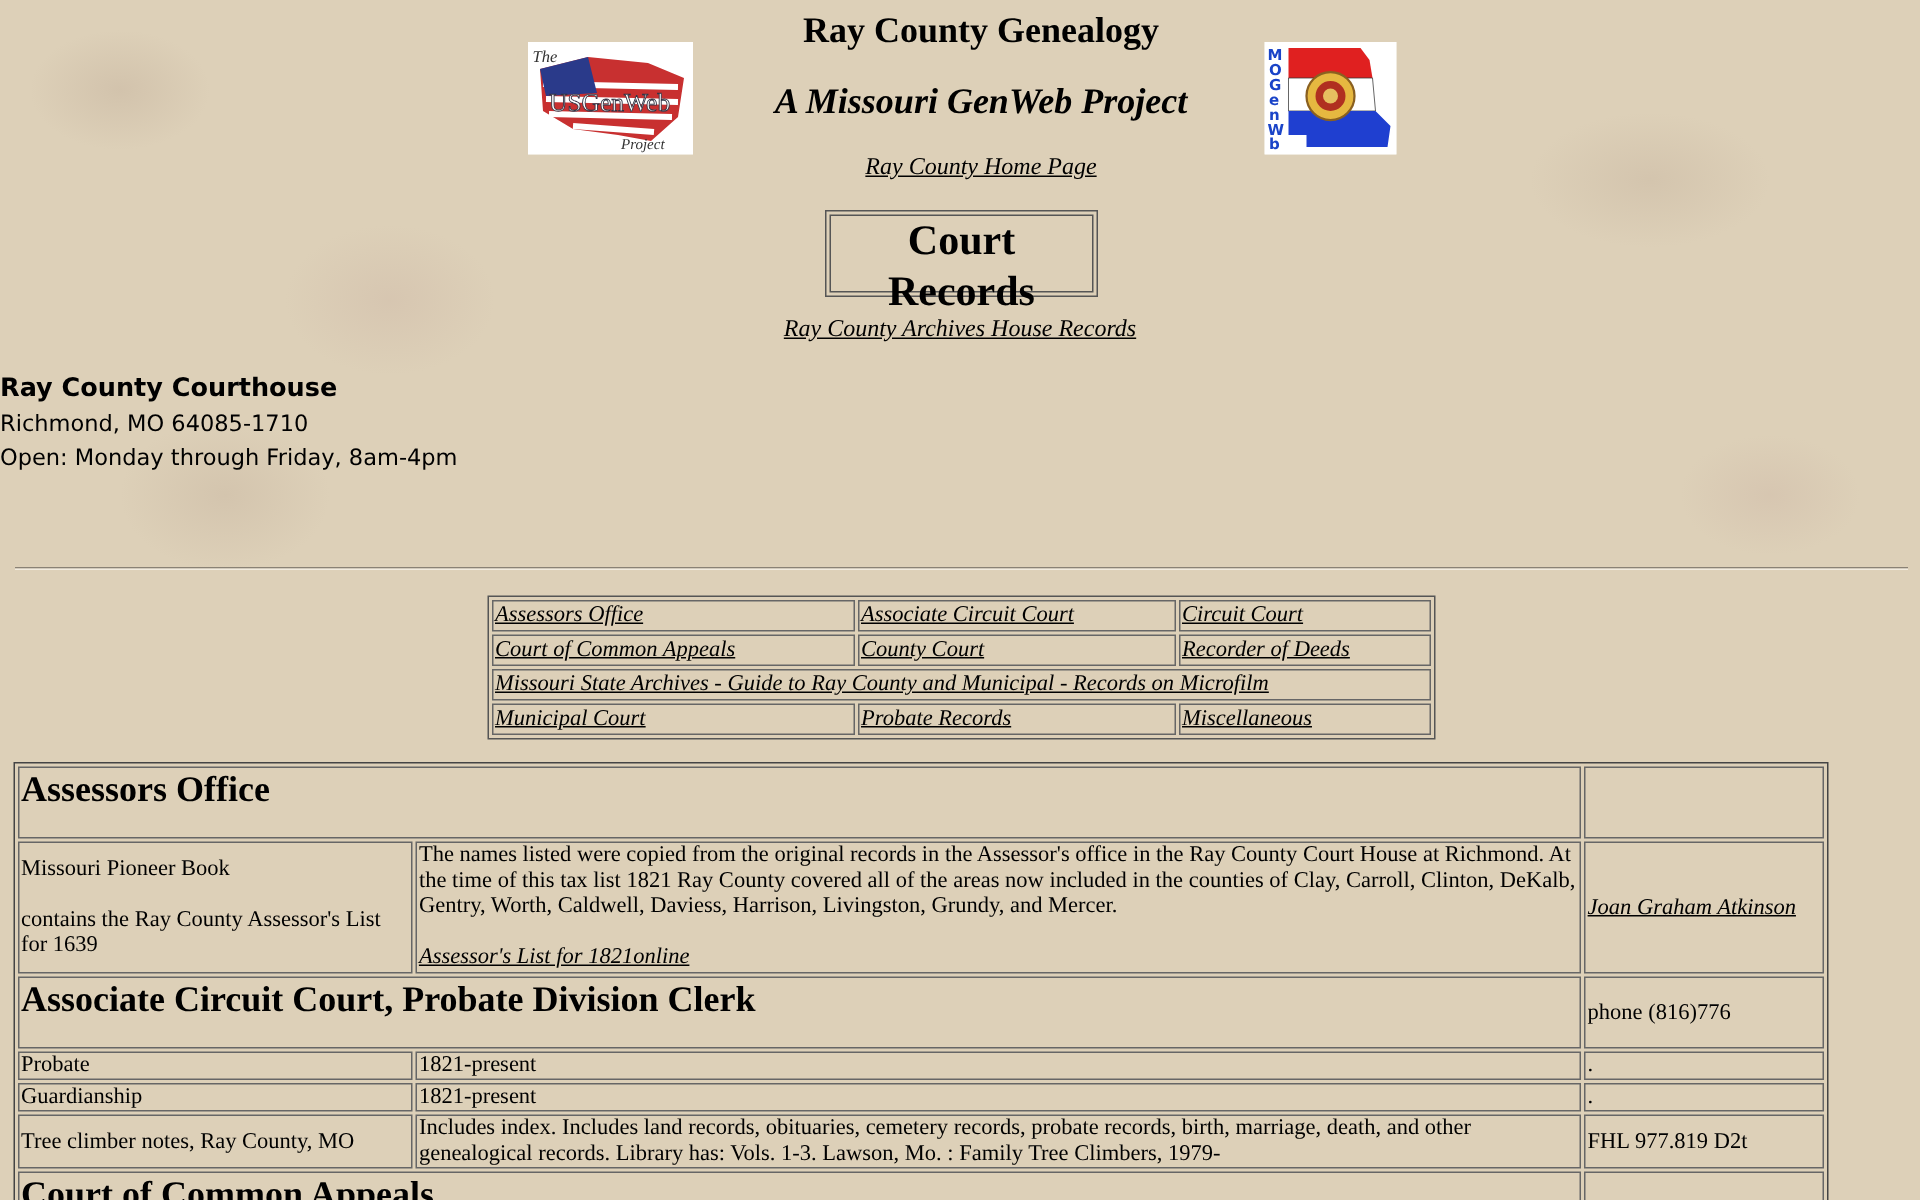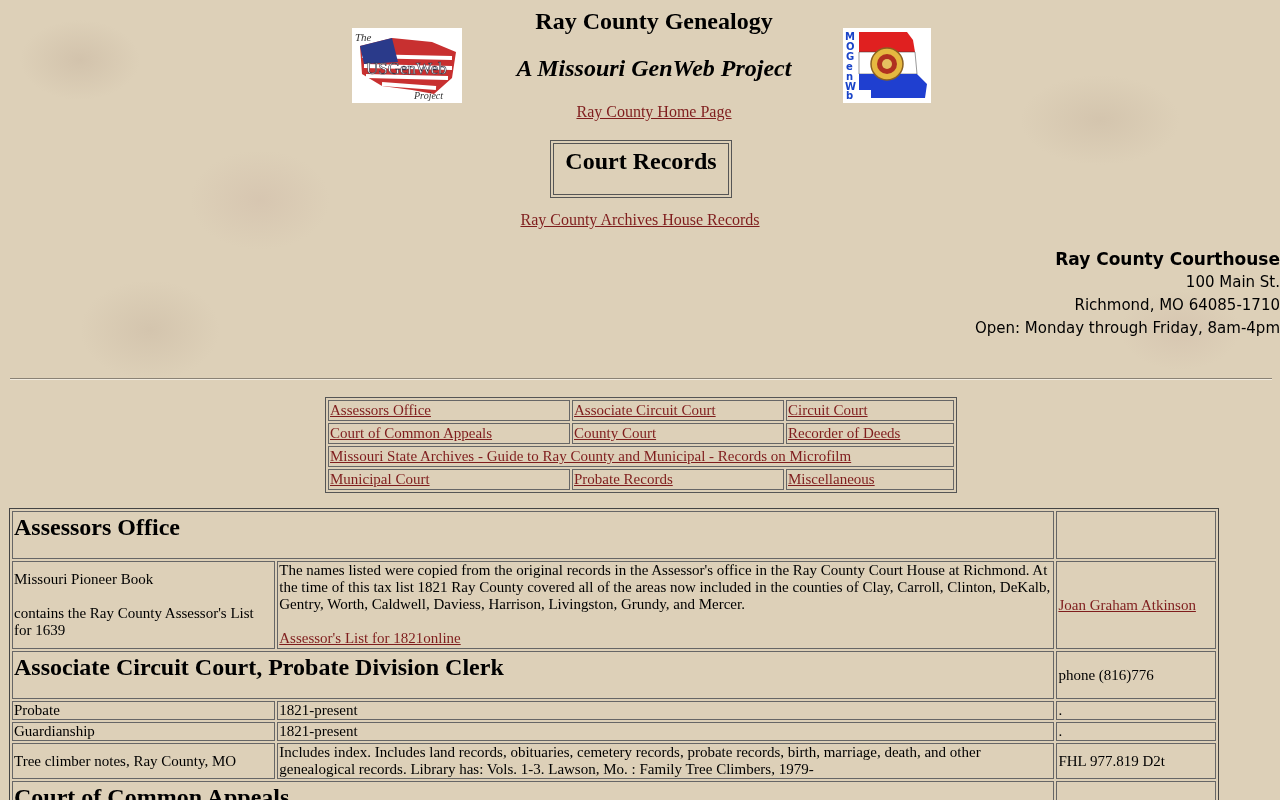--- a/index.html
+++ b/index.html
@@ -9,31 +9,31 @@
     background-image:
       radial-gradient(ellipse 60px 40px at 80px 60px, rgba(190,170,150,0.35), transparent),
       radial-gradient(ellipse 70px 50px at 260px 200px, rgba(200,175,160,0.3), transparent),
       radial-gradient(ellipse 80px 45px at 1100px 120px, rgba(190,170,150,0.3), transparent),
       radial-gradient(ellipse 60px 40px at 1180px 330px, rgba(200,175,160,0.3), transparent),
       radial-gradient(ellipse 70px 50px at 150px 330px, rgba(190,170,150,0.3), transparent);
     font-family:"Liberation Serif", serif;
     color:#000;
     position:relative;
   }
-  a { color:#7f1d1d; text-decoration:underline; cursor:pointer; }
+  a { color:#000000; text-decoration:underline; cursor:pointer;font-style:italic; }
   .header { position:absolute; left:0; top:0; width:1280px; height:130px; }
   .logo-usgen { position:absolute; left:352px; top:28px; width:110px; height:75px; background:#fff; overflow:hidden; }
   .logo-mogen { position:absolute; left:843px; top:28px; width:88px; height:75px; background:#fff; overflow:hidden; }
   .site-title { position:absolute; left:0; width:1308px; top:8px; text-align:center; font-size:24px; font-weight:bold; }
   .site-subtitle { position:absolute; left:0; width:1308px; top:55px; text-align:center; font-size:24px; font-weight:bold; font-style:italic; }
   .home-link { position:absolute; left:0; width:1308px; top:103px; text-align:center; font-size:16px; }
   .title-box { position:absolute; left:550px; top:140px; width:176px; height:52px; border:1px solid #555; padding:2px; }
-  .title-box-inner { border:1px solid #555; height:50px; text-align:center; font-size:24px; font-weight:bold; line-height:34px; }
+  .title-box-inner { border:1px solid #555; height:50px; text-align:center; font-size:28px; font-weight:bold; line-height:34px; }
   .archives-link { position:absolute; left:0; width:1280px; top:211px; text-align:center; font-size:16px; }
-  .courthouse { position:absolute; left:0; width:1280px; top:248px; text-align:right; font-family:"DejaVu Sans", sans-serif; font-size:15px; line-height:23px; }
+  .courthouse { position:absolute; left:0; width:1280px; top:248px; text-align:left; font-family:"DejaVu Sans", sans-serif; font-size:15px; line-height:23px; }
   .courthouse .ch-name { font-weight:bold; font-size:17px; }
   hr.divider { position:absolute; left:10px; top:378px; width:1262px; margin:0; border:0; border-top:1px solid #8a8275; border-bottom:1px solid #f2ece0; height:0; }
   table.nav { position:absolute; left:325px; top:397px; border-collapse:separate; border-spacing:2px; border:1px solid #555; font-size:15px; }
   table.nav td { border:1px solid #666; padding:0 1px; height:19px; line-height:19px; white-space:nowrap; }
   table.main { position:absolute; left:9px; top:508px; width:1210px; border-collapse:separate; border-spacing:2px; border:1px solid #444; font-size:15px; }
   table.main td { border:1px solid #666; padding:0 1px; vertical-align:middle; line-height:17px; }
   .sec-h { font-size:24px; font-weight:bold; vertical-align:top !important; line-height:30px !important; height:46px; }
   .col1 { width:260px; }
   .col2 { width:776px; }
   .col3 { width:156px; }
@@ -78,21 +78,20 @@
 </div>
 
 <div class="title-box">
   <div class="title-box-inner">Court Records</div>
 </div>
 
 <div class="archives-link"><a>Ray County Archives House Records</a></div>
 
 <div class="courthouse">
   <div class="ch-name">Ray County Courthouse</div>
-  <div>100 Main St.</div>
   <div>Richmond, MO 64085-1710</div>
   <div>Open: Monday through Friday, 8am-4pm</div>
 </div>
 
 <hr class="divider">
 
 <table class="nav">
   <tbody>
       <tr>
     <td style="width:238px"><a>Assessors Office</a></td>

